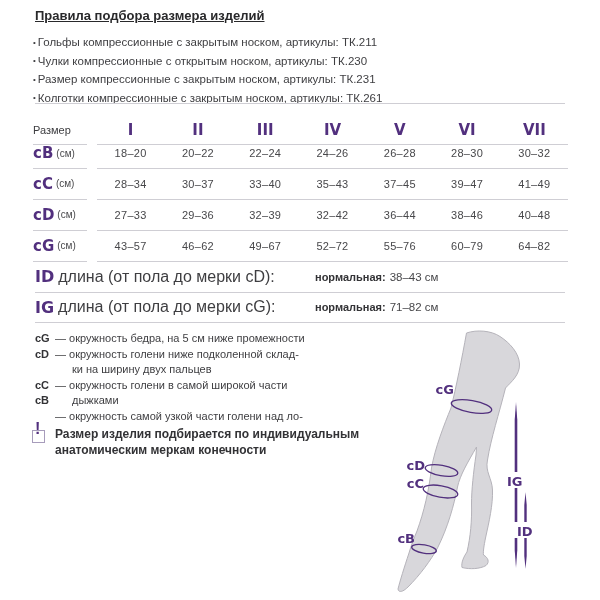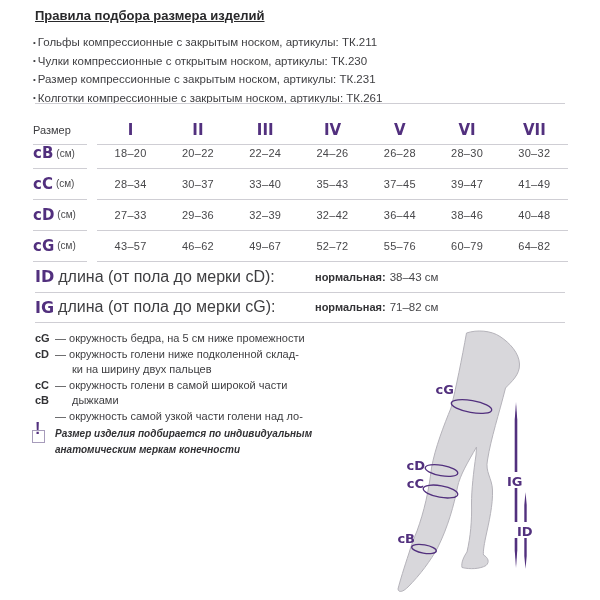--- a/index.html
+++ b/index.html
@@ -36,22 +36,22 @@
   .legend{position:absolute;left:35px;top:331px;width:340px;}
   .lg-item{display:flex;font-size:11px;line-height:15.5px;color:#3e3e41;}
   .lg-key{width:20px;flex:none;font-weight:700;color:#323235;}
   .lg-body{flex:1;}
   .lg-line:empty{display:none;}
   .lg-cont{padding-left:17px;}
 
   .note-icon{position:absolute;left:31px;top:423px;width:16px;height:20px;}
   .nbox{position:absolute;left:1px;top:7px;width:11px;height:11px;border:1px solid #a79cbb;}
   .nmark{position:absolute;left:4px;top:-3px;font-size:16px;font-weight:800;color:#52307e;}
-  .note-text{position:absolute;left:55px;top:426px;width:330px;font-size:10px;font-weight:700;
-             line-height:16px;color:#323235;font-style:italic;}
+  .note-text{position:absolute;left:55px;top:426px;width:330px;font-size:12px;font-weight:700;
+             line-height:16px;color:#323235;}
 
   .diagram{position:absolute;left:0;top:0;width:600px;height:600px;}
   .dlabel{font:700 13px "DejaVu Sans",sans-serif;fill:#52307e;}
 </style>
 </head>
 <body>
 
 <div class="page">
 
   <div class="title">Правила подбора размера изделий</div>

